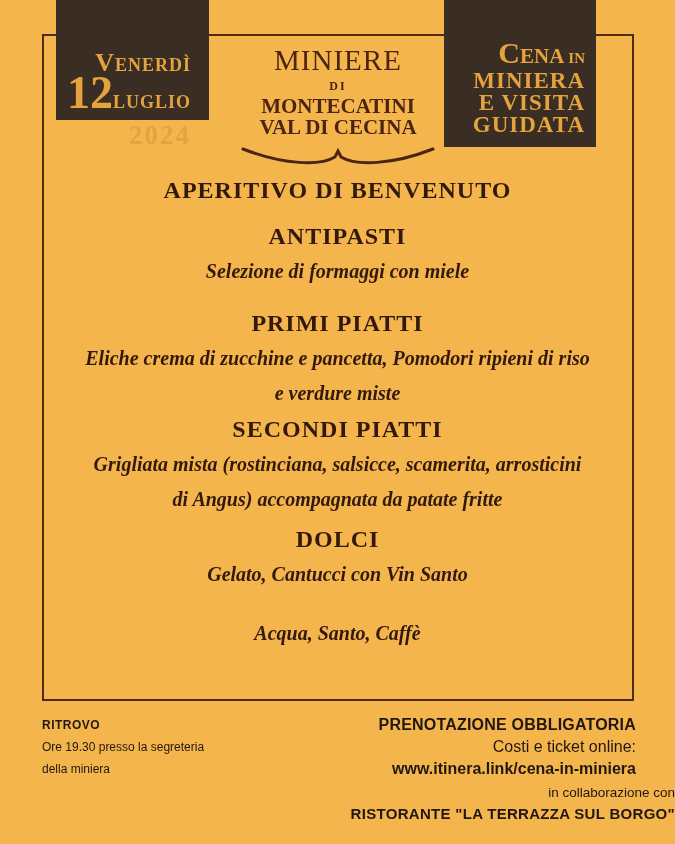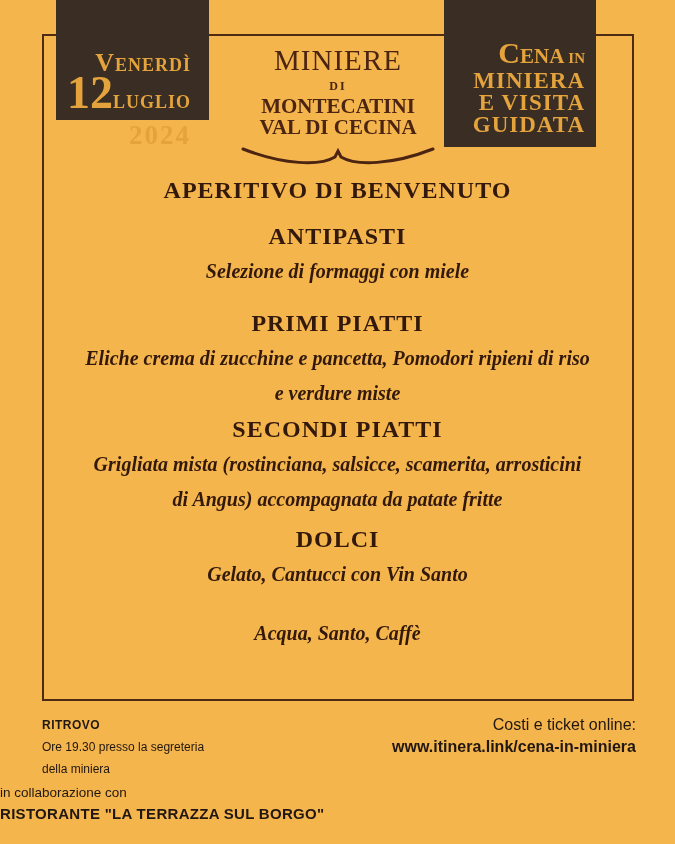--- a/index.html
+++ b/index.html
@@ -67,21 +67,21 @@
     display:flex;justify-content:space-between;align-items:flex-start;
     font-family:"Liberation Sans",sans-serif;color:var(--footer_text);
   }
   .meeting{text-align:left;font-size:12px;line-height:22px;}
   .meeting-title{font-weight:bold;letter-spacing:0.5px;}
   .meeting-details{white-space:pre-line;}
   .booking{text-align:right;font-size:16px;line-height:22px;}
   .booking-title{font-weight:bold;letter-spacing:0.2px;}
   .booking-url{font-weight:bold;}
   .collab{
-    position:absolute;left:0;top:784px;width:675px;text-align:left;
+    position:absolute;left:0;top:784px;width:675px;text-align:right;
     font-family:"Liberation Sans",sans-serif;color:var(--footer_text);
   }
   .collab-intro{font-size:13.5px;line-height:17px;}
   .collab-partner{font-size:15px;font-weight:bold;letter-spacing:0.3px;line-height:21px;margin-top:2px;}
 </style>
 </head>
 <body>
 
 <div class="poster">
 
@@ -139,20 +139,21 @@
     </div>
   </div>
 
   <div class="footer">
     <div class="meeting">
       <div class="meeting-title">RITROVO</div>
       <div class="meeting-details">Ore 19.30 presso la segreteria
 della miniera</div>
     </div>
     <div class="booking">
+      <div class="booking-title">PRENOTAZIONE OBBLIGATORIA</div>
       <div class="booking-subtitle">Costi e ticket online:</div>
       <div class="booking-url">www.itinera.link/cena-in-miniera</div>
     </div>
   </div>
 
   <div class="collab">
     <div class="collab-intro">in collaborazione con</div>
     <div class="collab-partner">RISTORANTE "LA TERRAZZA SUL BORGO"</div>
   </div>
 

